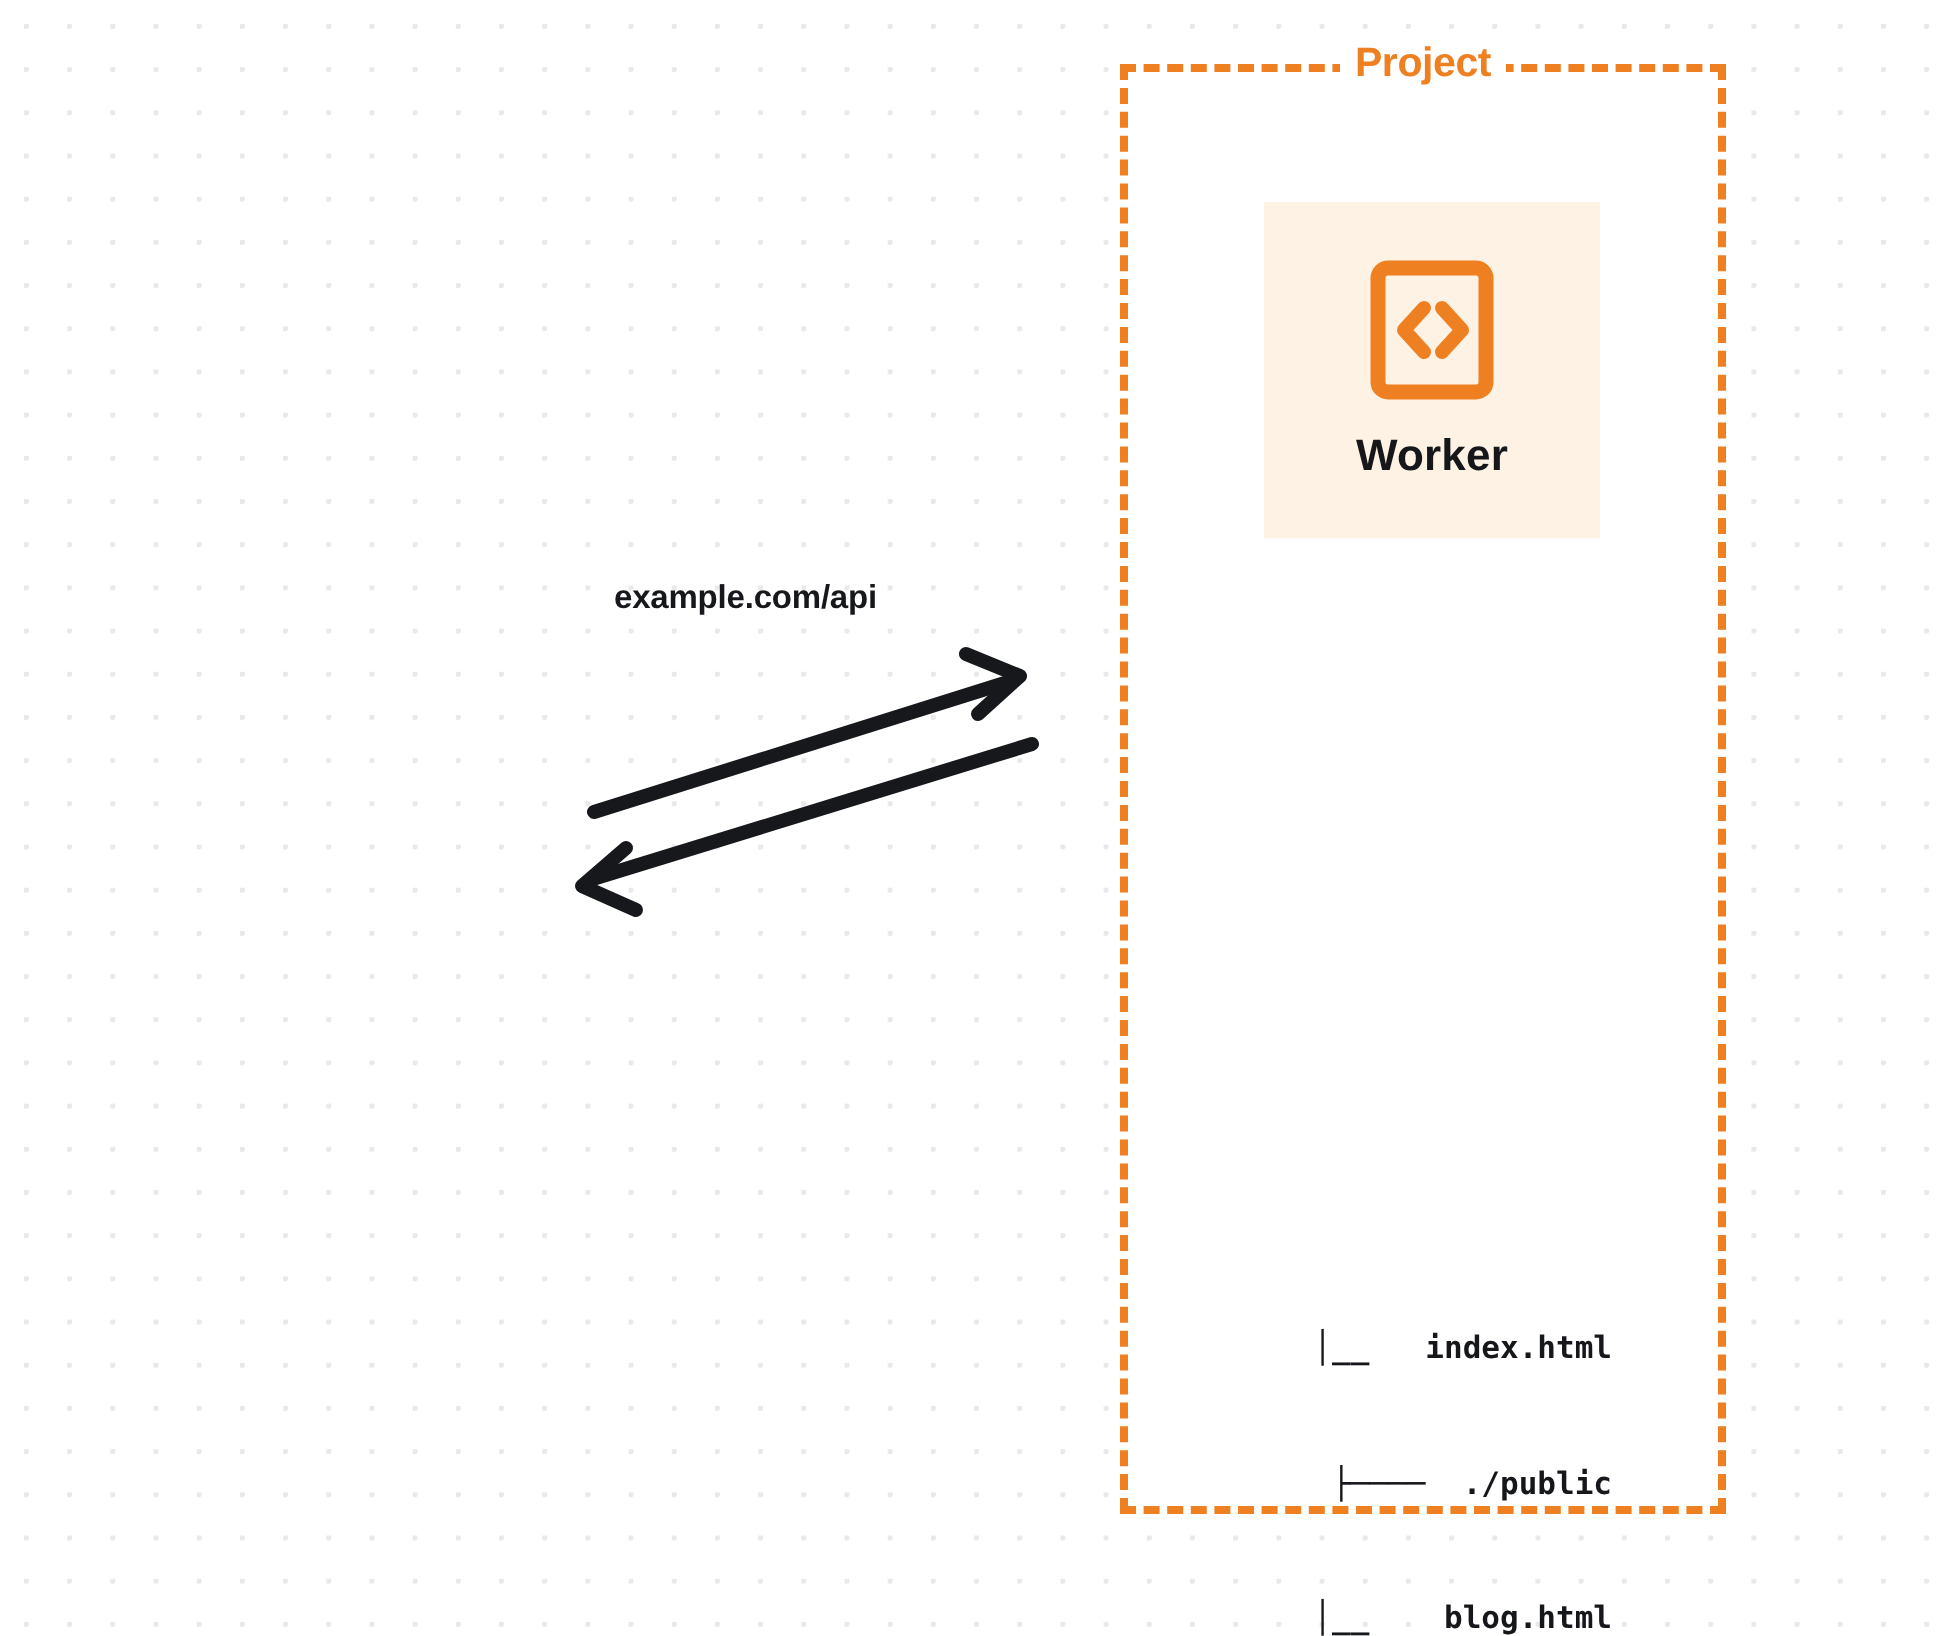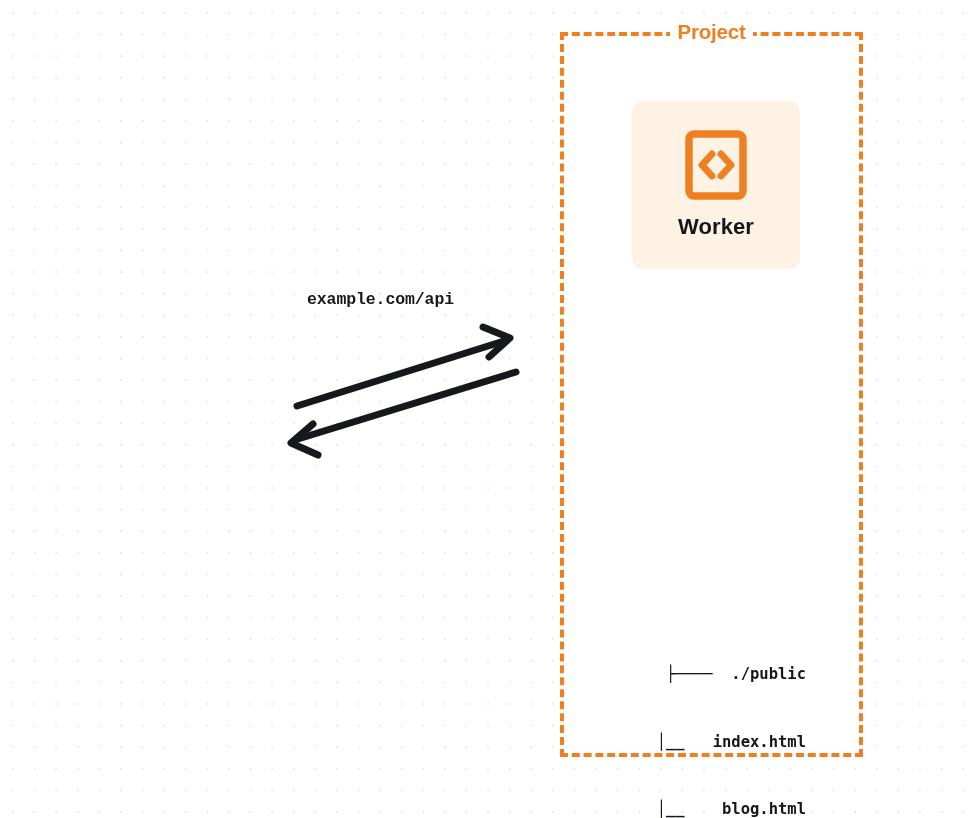--- a/index.html
+++ b/index.html
@@ -53,21 +53,20 @@
   }
   .edge-label {
     position: absolute;
     left: 307px;
     top: 290px;
     font-size: 16.5px;
     font-weight: 700;
     color: #16181c;
     letter-spacing: -0.1px;
     white-space: nowrap;
-    font-family: Liberation Mono, monospace;
   }
 
   
   .project-group {
     position: absolute;
     left: 560px;
     top: 32px;
     width: 303px;
     height: 725px;
     box-sizing: border-box;
@@ -88,21 +87,21 @@
     font-size: 20.5px;
     font-weight: 700;
     color: #ef8022;
     letter-spacing: -0.2px;
   }
 
   
   .card {
     position: absolute;
     background: #fdf2e4;
-    border-radius: 11px;
+    border-radius: 0;
     display: flex;
     flex-direction: column;
     align-items: center;
     justify-content: center;
   }
   .card-worker {
     left: 632px;
     top: 101px;
     width: 168px;
     height: 168px;
@@ -158,22 +157,22 @@
         <rect x="4" y="4" width="54" height="62" rx="5" stroke="#ef8022" stroke-width="7.5"></rect>
         <path d="M27 24 L17 35 L27 46" stroke="#ef8022" stroke-width="7" stroke-linecap="round" stroke-linejoin="round"></path>
         <path d="M36 24 L46 35 L36 46" stroke="#ef8022" stroke-width="7" stroke-linecap="round" stroke-linejoin="round"></path>
       </svg>
     </span>
     <span class="card-label">Worker</span>
   </div>
 
 
   <div class="file-tree">
+    <span class="tree-row">   │__   index.html</span>
     <span class="tree-row">├────  ./public</span>
-    <span class="tree-row">   │__   index.html</span>
     <span class="tree-row">   │__    blog.html</span>
     
   </div>
 
 
   <svg class="connectors" viewBox="0 0 980 818">
     <g>
       <path d="M297 406 L504 341" stroke="#16181c" stroke-width="7" stroke-linecap="round" fill="none"></path>
       <path d="M483 327 L510 338 L489 357" stroke="#16181c" stroke-width="7" stroke-linecap="round" stroke-linejoin="round" fill="none"></path>
     </g>

